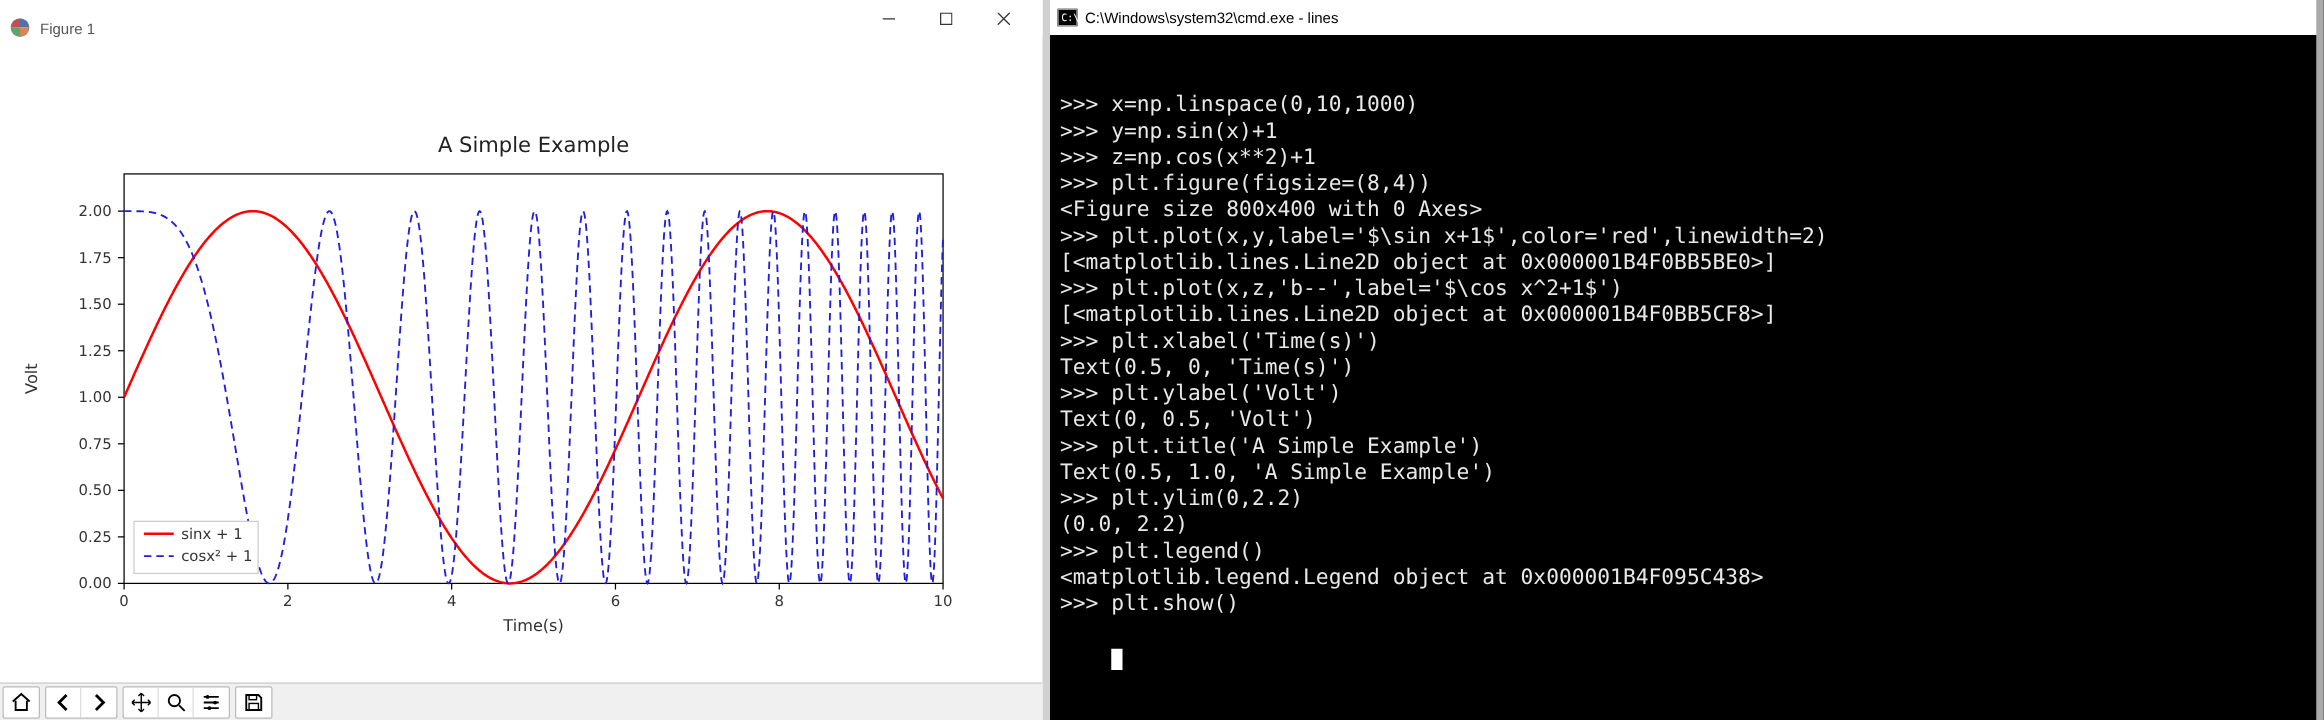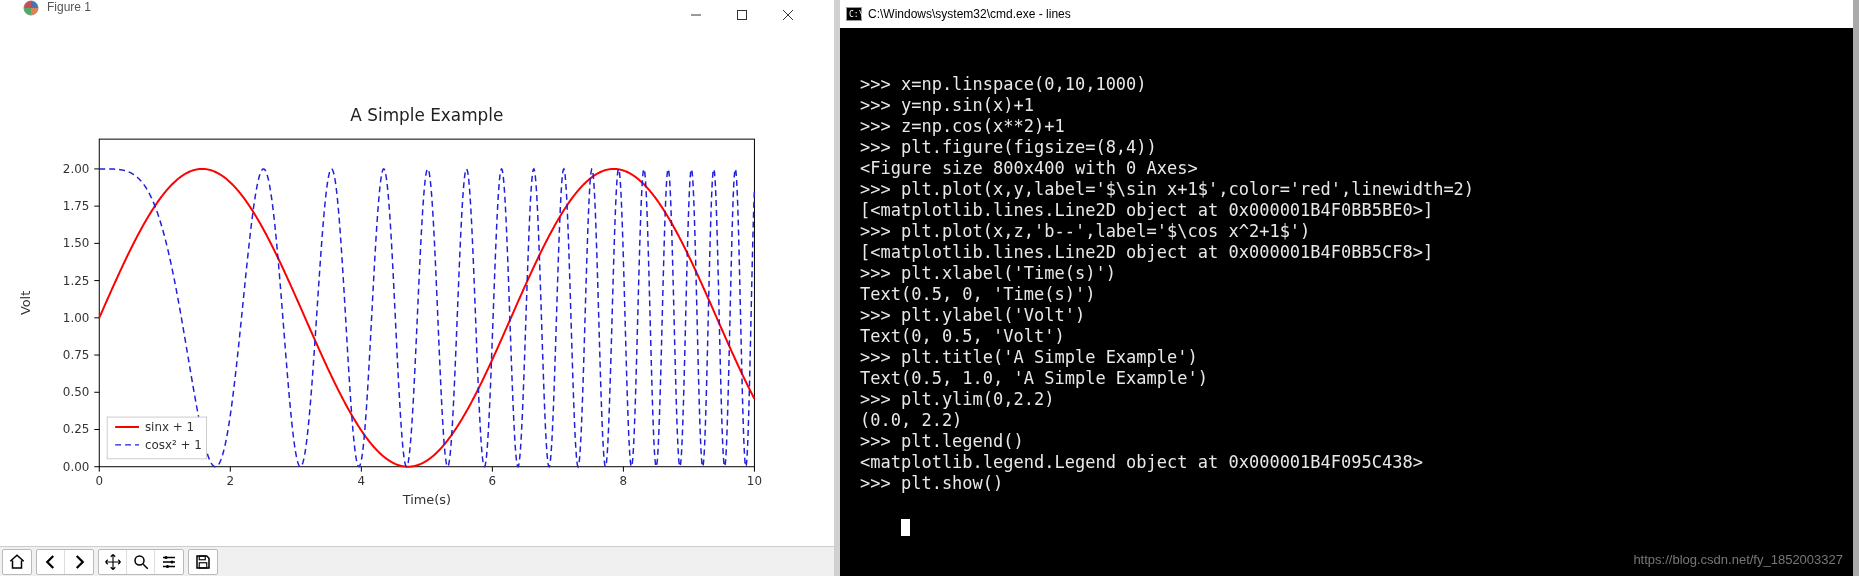--- a/index.html
+++ b/index.html
@@ -16,22 +16,22 @@
     width: 840px;
     height: 576px;
     background: #fff;
     border-right: 6px solid #d0d0d0;
     display: flex;
     flex-direction: column;
   }
   .titlebar {
     height: 30px;
     display: flex;
-    align-items: flex-start;
-    padding: 0 23px;
+    align-items: flex-end;
+    padding: 0 8px;
     background: #fff;
     color: #555;
     font-size: 12px;
   }
   .titlebar .app-icon {
     width: 16px; height: 16px; margin-right: 8px;
   }
   .titlebar .title-text { flex: 1; }
   .win-controls { display: flex; gap: 0; margin-left: auto; }
   .win-btn {
@@ -97,21 +97,21 @@
     margin-right: 6px;
     border: 1px solid #999;
   }
   .cmd-body {
     flex: 1;
     background: #000;
     color: #e8e8e8;
     font-family: "NSimSun", "SimSun", Consolas, monospace;
     font-size: 17px;
     line-height: 21px;
-    padding: 4px 20px;
+    padding: 4px 8px;
     white-space: pre;
     overflow: hidden;
     position: relative;
   }
   .cmd-watermark {
     position: absolute;
     right: 10px;
     bottom: 6px;
     color: #777;
     font-size: 13px;
@@ -285,15 +285,14 @@
 Text(0, 0.5, 'Volt')
 &gt;&gt;&gt; plt.title('A Simple Example')
 Text(0.5, 1.0, 'A Simple Example')
 &gt;&gt;&gt; plt.ylim(0,2.2)
 (0.0, 2.2)
 &gt;&gt;&gt; plt.legend()
 &lt;matplotlib.legend.Legend object at 0x000001B4F095C438&gt;
 &gt;&gt;&gt; plt.show()
 </div>
     <span class="cursor-block"></span>
-    <div class="cmd-watermark">https://blog.csdn.net/fy_1852003327</div>
   </div>
 </div>
 
 </body></html>

